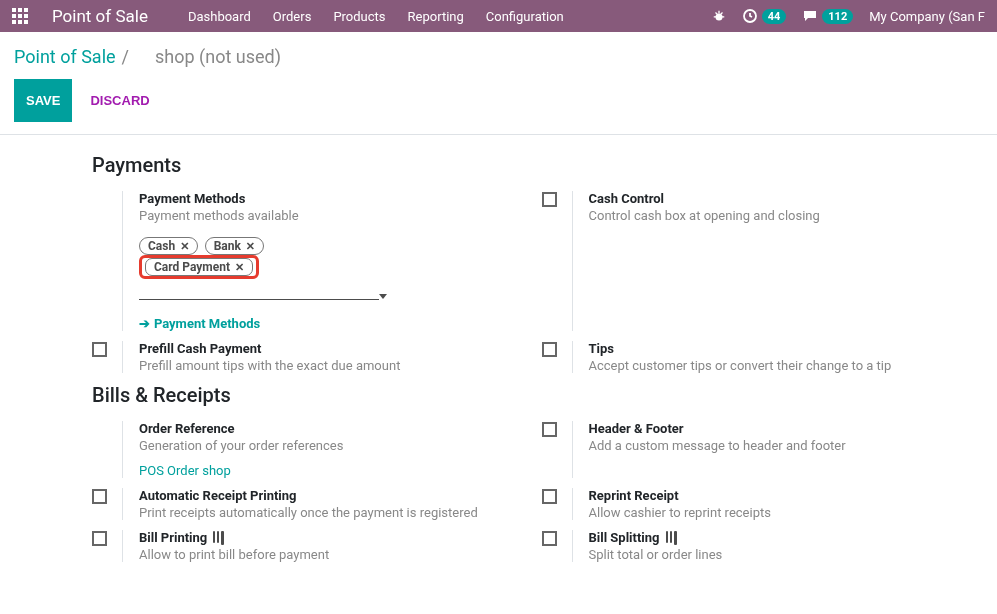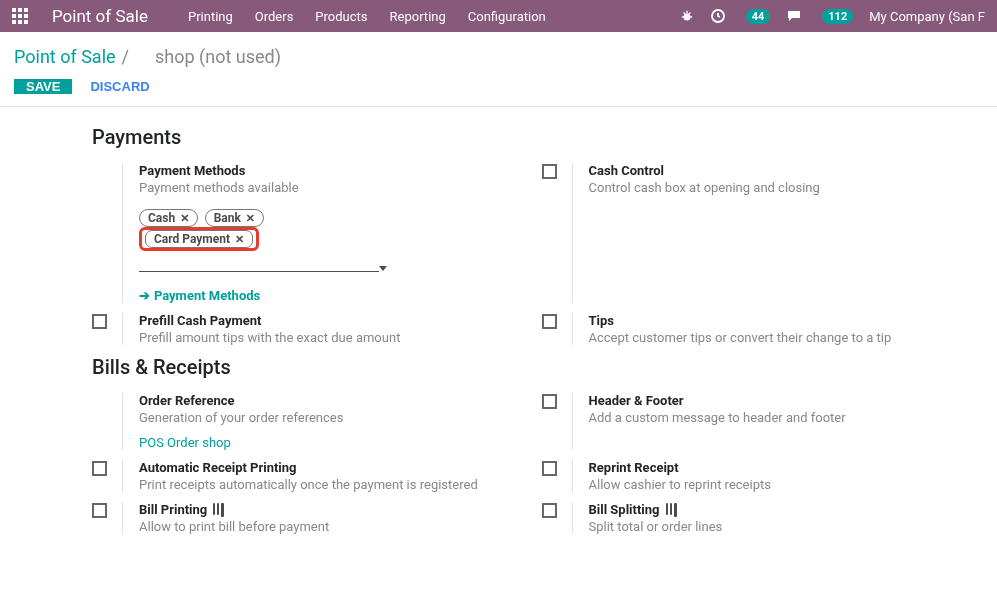--- a/index.html
+++ b/index.html
@@ -7,32 +7,32 @@
 
 .navbar { background: #875a7b; height: 32px; display: flex; align-items: center; padding: 0 12px; color: #fff; }
 .navbar .apps-icon { width: 16px; height: 16px; display: grid; grid-template-columns: repeat(3, 4px); grid-template-rows: repeat(3, 4px); gap: 2px; margin-right: 24px; cursor: pointer; }
 .navbar .apps-icon span { background: #fff; }
 .navbar .brand { font-size: 17px; font-weight: 400; margin-right: 40px; }
 .navbar .menu { display: flex; gap: 22px; font-size: 13px; }
 .navbar .menu span { cursor: pointer; }
 .navbar .spacer { flex: 1; }
 .navbar .right { display: flex; align-items: center; gap: 16px; font-size: 13px; }
 .navbar .bug-icon { width: 14px; height: 14px; }
-.navbar .badge-item { display: flex; align-items: center; gap: 20px; cursor: pointer; }
+.navbar .badge-item { display: flex; align-items: center; gap: 4px; cursor: pointer; }
 .navbar .pill { background: #00a09d; color: #fff; font-size: 11px; font-weight: 700; padding: 1px 6px; border-radius: 8px; }
 .navbar .company { white-space: nowrap; }
 
 .breadcrumb-bar { padding: 14px 16px 0 14px; font-size: 18px; display: flex; align-items: center; }
 .breadcrumb-bar .root { color: #00a09d; cursor: pointer; }
 .breadcrumb-bar .sep { color: #888; margin: 0 6px; }
 .breadcrumb-bar .current { color: #888; font-style: normal; margin-left: 20px; }
 
 .actions-bar { padding: 12px 14px; display: flex; align-items: center; gap: 18px; border-bottom: 1px solid #dee2e6; }
-.btn-save { background: #00a09d; color: #fff; border: none; padding: 0 12px; font-size: 13px; font-weight: 600; cursor: pointer; }
-.btn-discard { color: #3b82f6; background: none; border: none; font-size: 13px; font-weight: 600; cursor: pointer; }
+.btn-save { background: #00a09d; color: #fff; border: none; padding: 14px 12px; font-size: 13px; font-weight: 600; cursor: pointer; }
+.btn-discard { color: #a21caf; background: none; border: none; font-size: 13px; font-weight: 600; cursor: pointer; }
 
 .content { display: flex; }
 .left-gutter { width: 62px; flex-shrink: 0; }
 .form-sheet { flex: 1; padding: 14px 30px 30px 30px; }
 
 h2.section { font-size: 20px; font-weight: 500; color: #212529; margin: 4px 0 14px 0; }
 h2.section.tight { margin-top: 8px; }
 
 .row { display: flex; gap: 24px; margin-bottom: 10px; }
 .col { flex: 1; display: flex; align-items: flex-start; gap: 12px; }
@@ -71,21 +71,21 @@
       <span></span>
       <span></span>
       <span></span>
       <span></span>
       <span></span>
       <span></span>
       <span></span>
     </div>
   <div class="brand">Point of Sale</div>
   <div class="menu">
-    <span>Printing</span>
+    <span>Dashboard</span>
     <span>Orders</span>
     <span>Products</span>
     <span>Reporting</span>
     <span>Configuration</span>
   </div>
   <div class="spacer"></div>
   <div class="right">
     <svg class="bug-icon" viewBox="0 0 16 16" fill="#fff">
         <circle cx="8" cy="9" r="4"></circle>
         <line x1="8" y1="2" x2="8" y2="5" stroke="#fff" stroke-width="1.5"></line>

